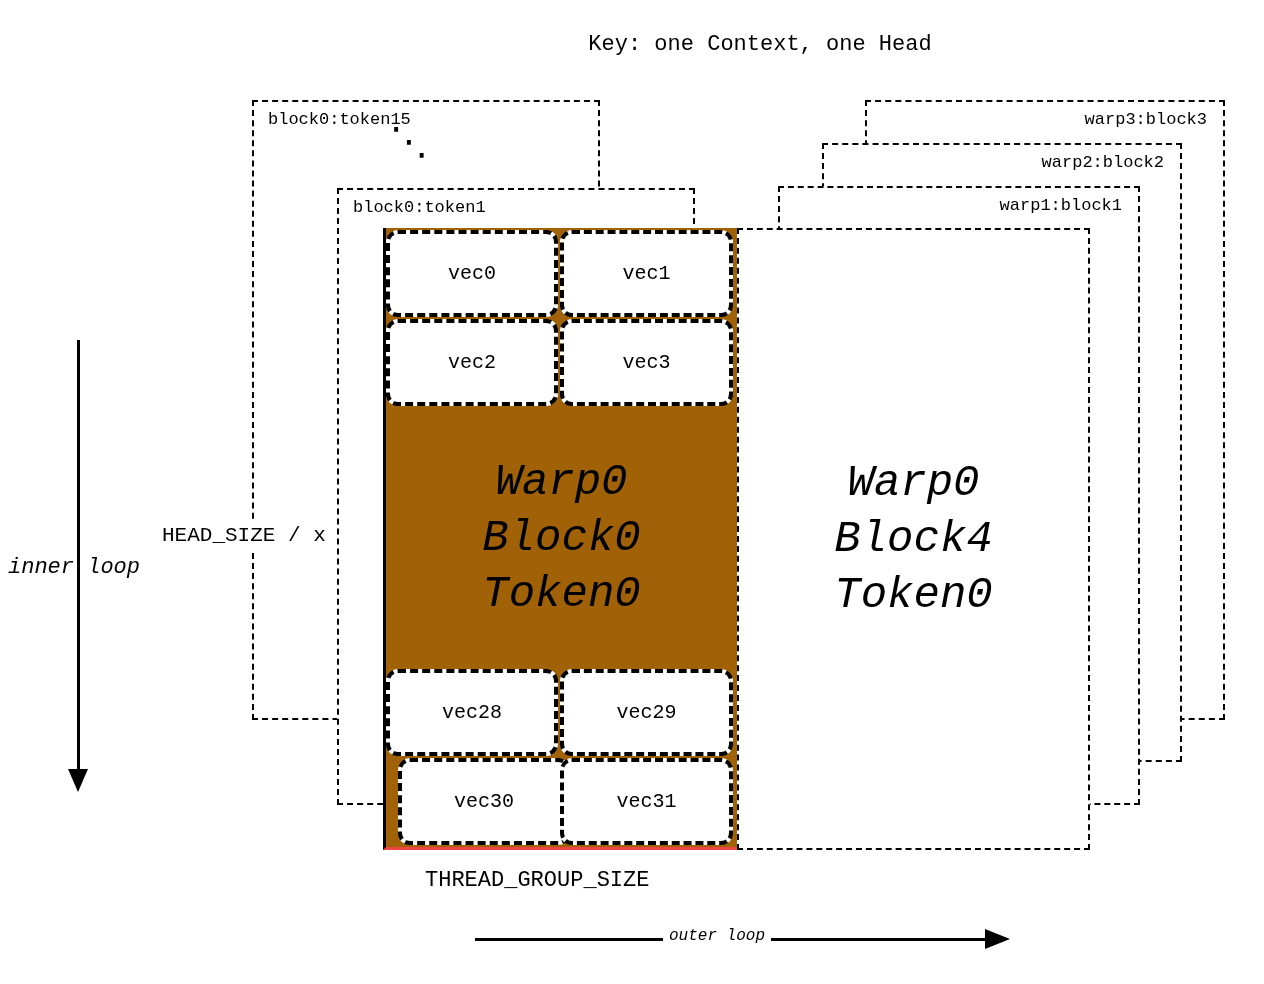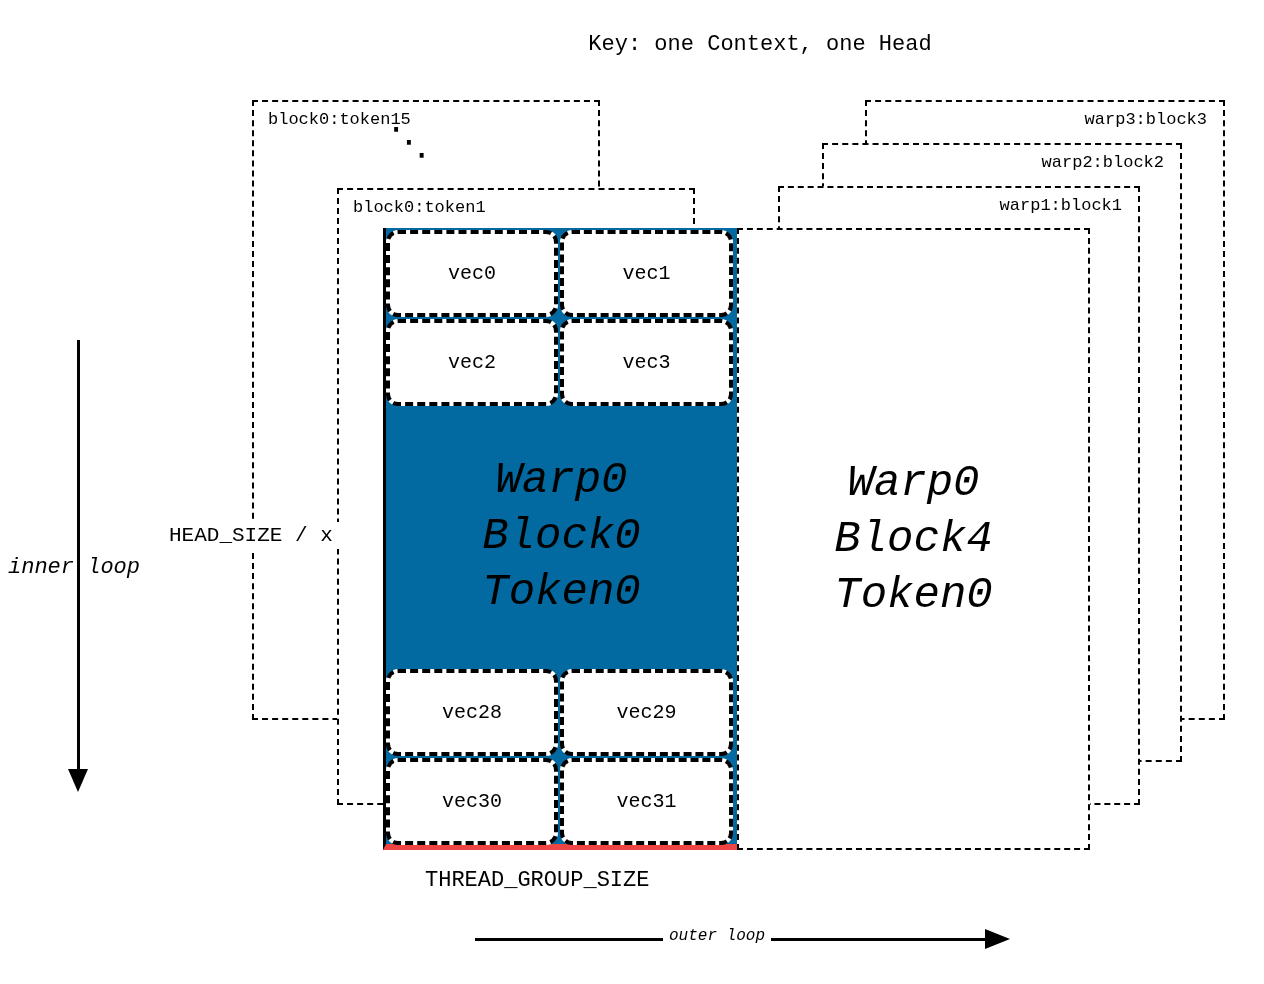--- a/index.html
+++ b/index.html
@@ -26,40 +26,40 @@
     position:absolute; left:390px; top:122px; font-size:38px; line-height:1;
     font-family:"DejaVu Sans","DejaVu Sans Mono",monospace;
   }
   .block4 {
     position:absolute; left:737px; top:228px; width:353px; height:622px;
     border:2px dashed #000; background:#fff;
     display:flex; align-items:center; justify-content:center;
   }
   .main-box {
     position:absolute; left:383px; top:228px; width:354px; height:622px;
-    border-left:3px solid #000; border-bottom:6px solid #ef4444; background:#0369a1;
+    border-left:3px solid #000; border-bottom:3px solid #ef4444; background:#a16207;
   }
   .big-text { text-align:center; font-size:44px; font-style:italic; line-height:56px; }
   .main-box .big-text {
     position:absolute; left:0; right:0; top:50%; transform:translateY(-50%);
   }
   .vec {
     position:absolute; border:4px dashed #000; border-radius:12px; background:#fff;
     display:flex; align-items:center; justify-content:center; font-size:20px;
   }
   .v0  { left:0;     top:2px;   width:172px; height:87px; }
   .v1  { left:174px; top:2px;   width:173px; height:87px; }
   .v2  { left:0;     top:91px;  width:172px; height:87px; }
   .v3  { left:174px; top:91px;  width:173px; height:87px; }
   .v28 { left:0;     top:441px; width:172px; height:87px; }
   .v29 { left:174px; top:441px; width:173px; height:87px; }
-  .v30 { left:0;     top:530px; width:172px; height:87px; }
+  .v30 { left:12px;     top:530px; width:172px; height:87px; }
   .v31 { left:174px; top:530px; width:173px; height:87px; }
   .free-label { position:absolute; white-space:nowrap; }
-  .head-size { left:163px; top:522px; font-size:21px; background:#fff; padding:2px 6px; }
+  .head-size { left:156px; top:522px; font-size:21px; background:#fff; padding:2px 6px; }
   .tgs { left:425px; top:868px; font-size:22px; }
   .inner-loop { left:8px; top:555px; font-size:22px; font-style:italic; }
   .outer-loop { left:663px; top:927px; font-size:16px; font-style:italic;
                 background:#fff; padding:0 6px; z-index:3; }
   .v-arrow-line { position:absolute; left:77px; top:340px; width:3px; height:432px; background:#000; }
   .v-arrow-head { position:absolute; left:68px; top:769px; width:0; height:0;
                   border-left:10px solid transparent; border-right:10px solid transparent;
                   border-top:23px solid #000; }
   .h-arrow-line { position:absolute; left:475px; top:938px; width:512px; height:3px; background:#000; z-index:1; }
   .h-arrow-head { position:absolute; left:985px; top:929px; width:0; height:0;

